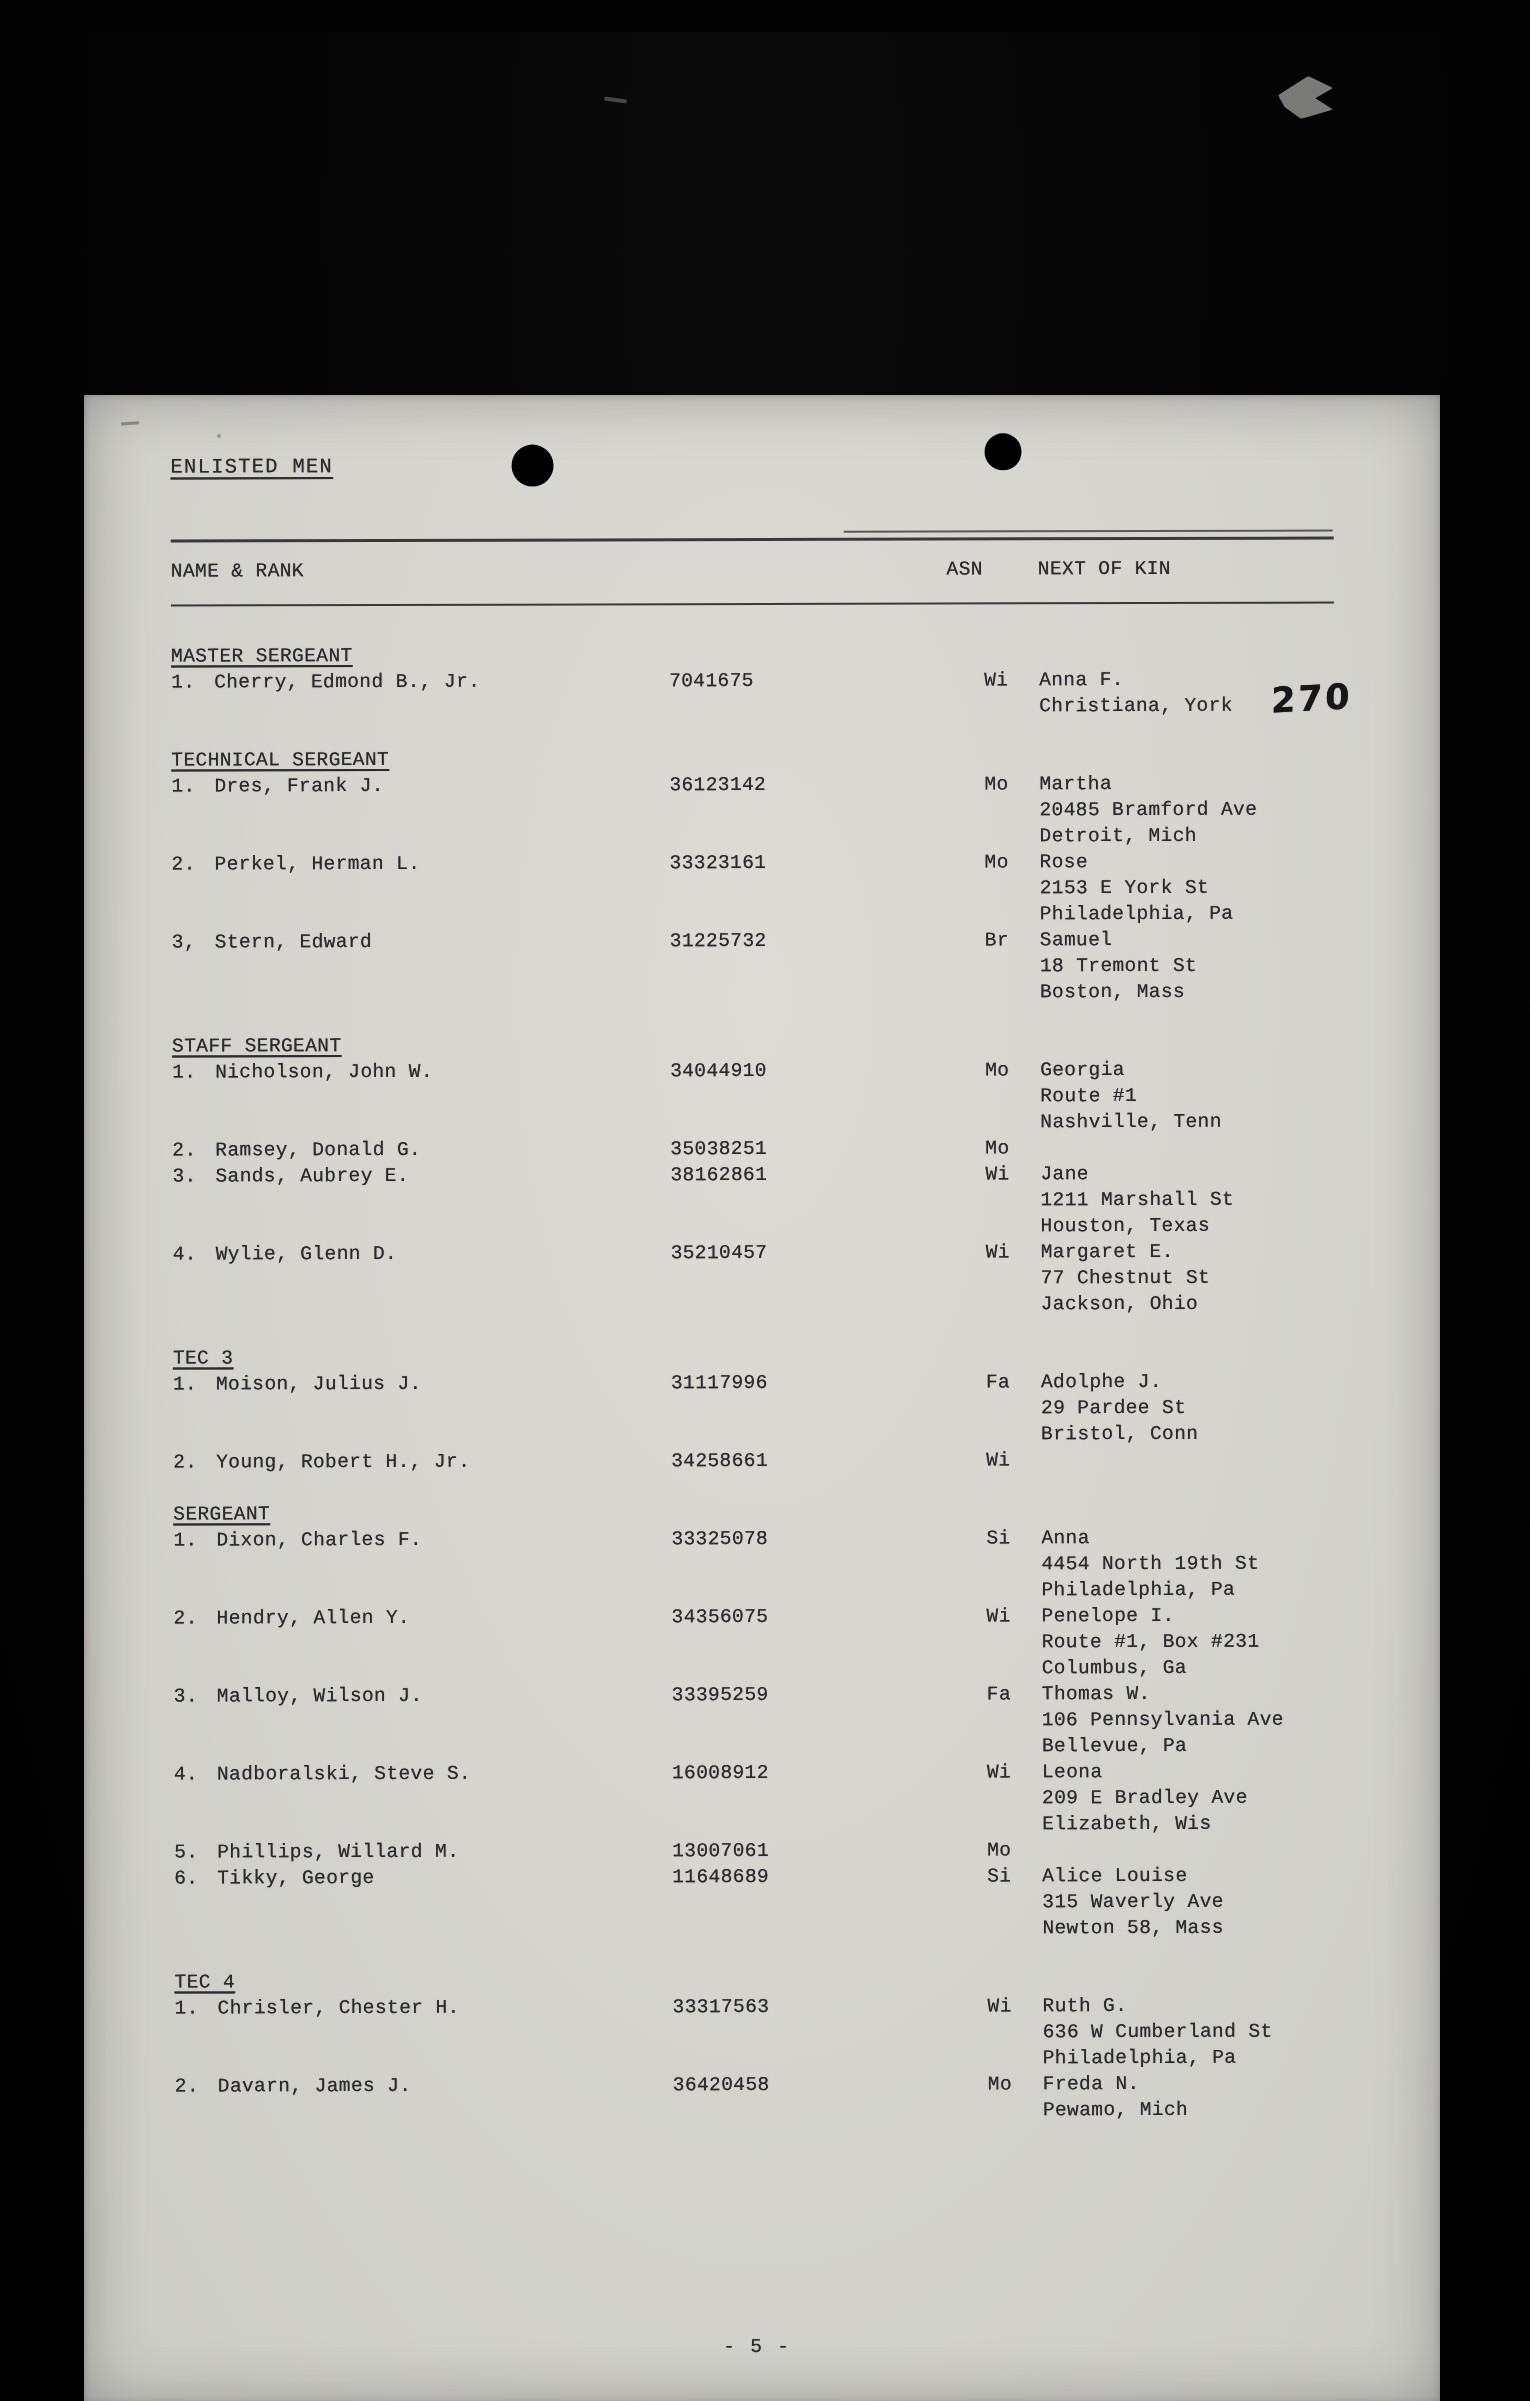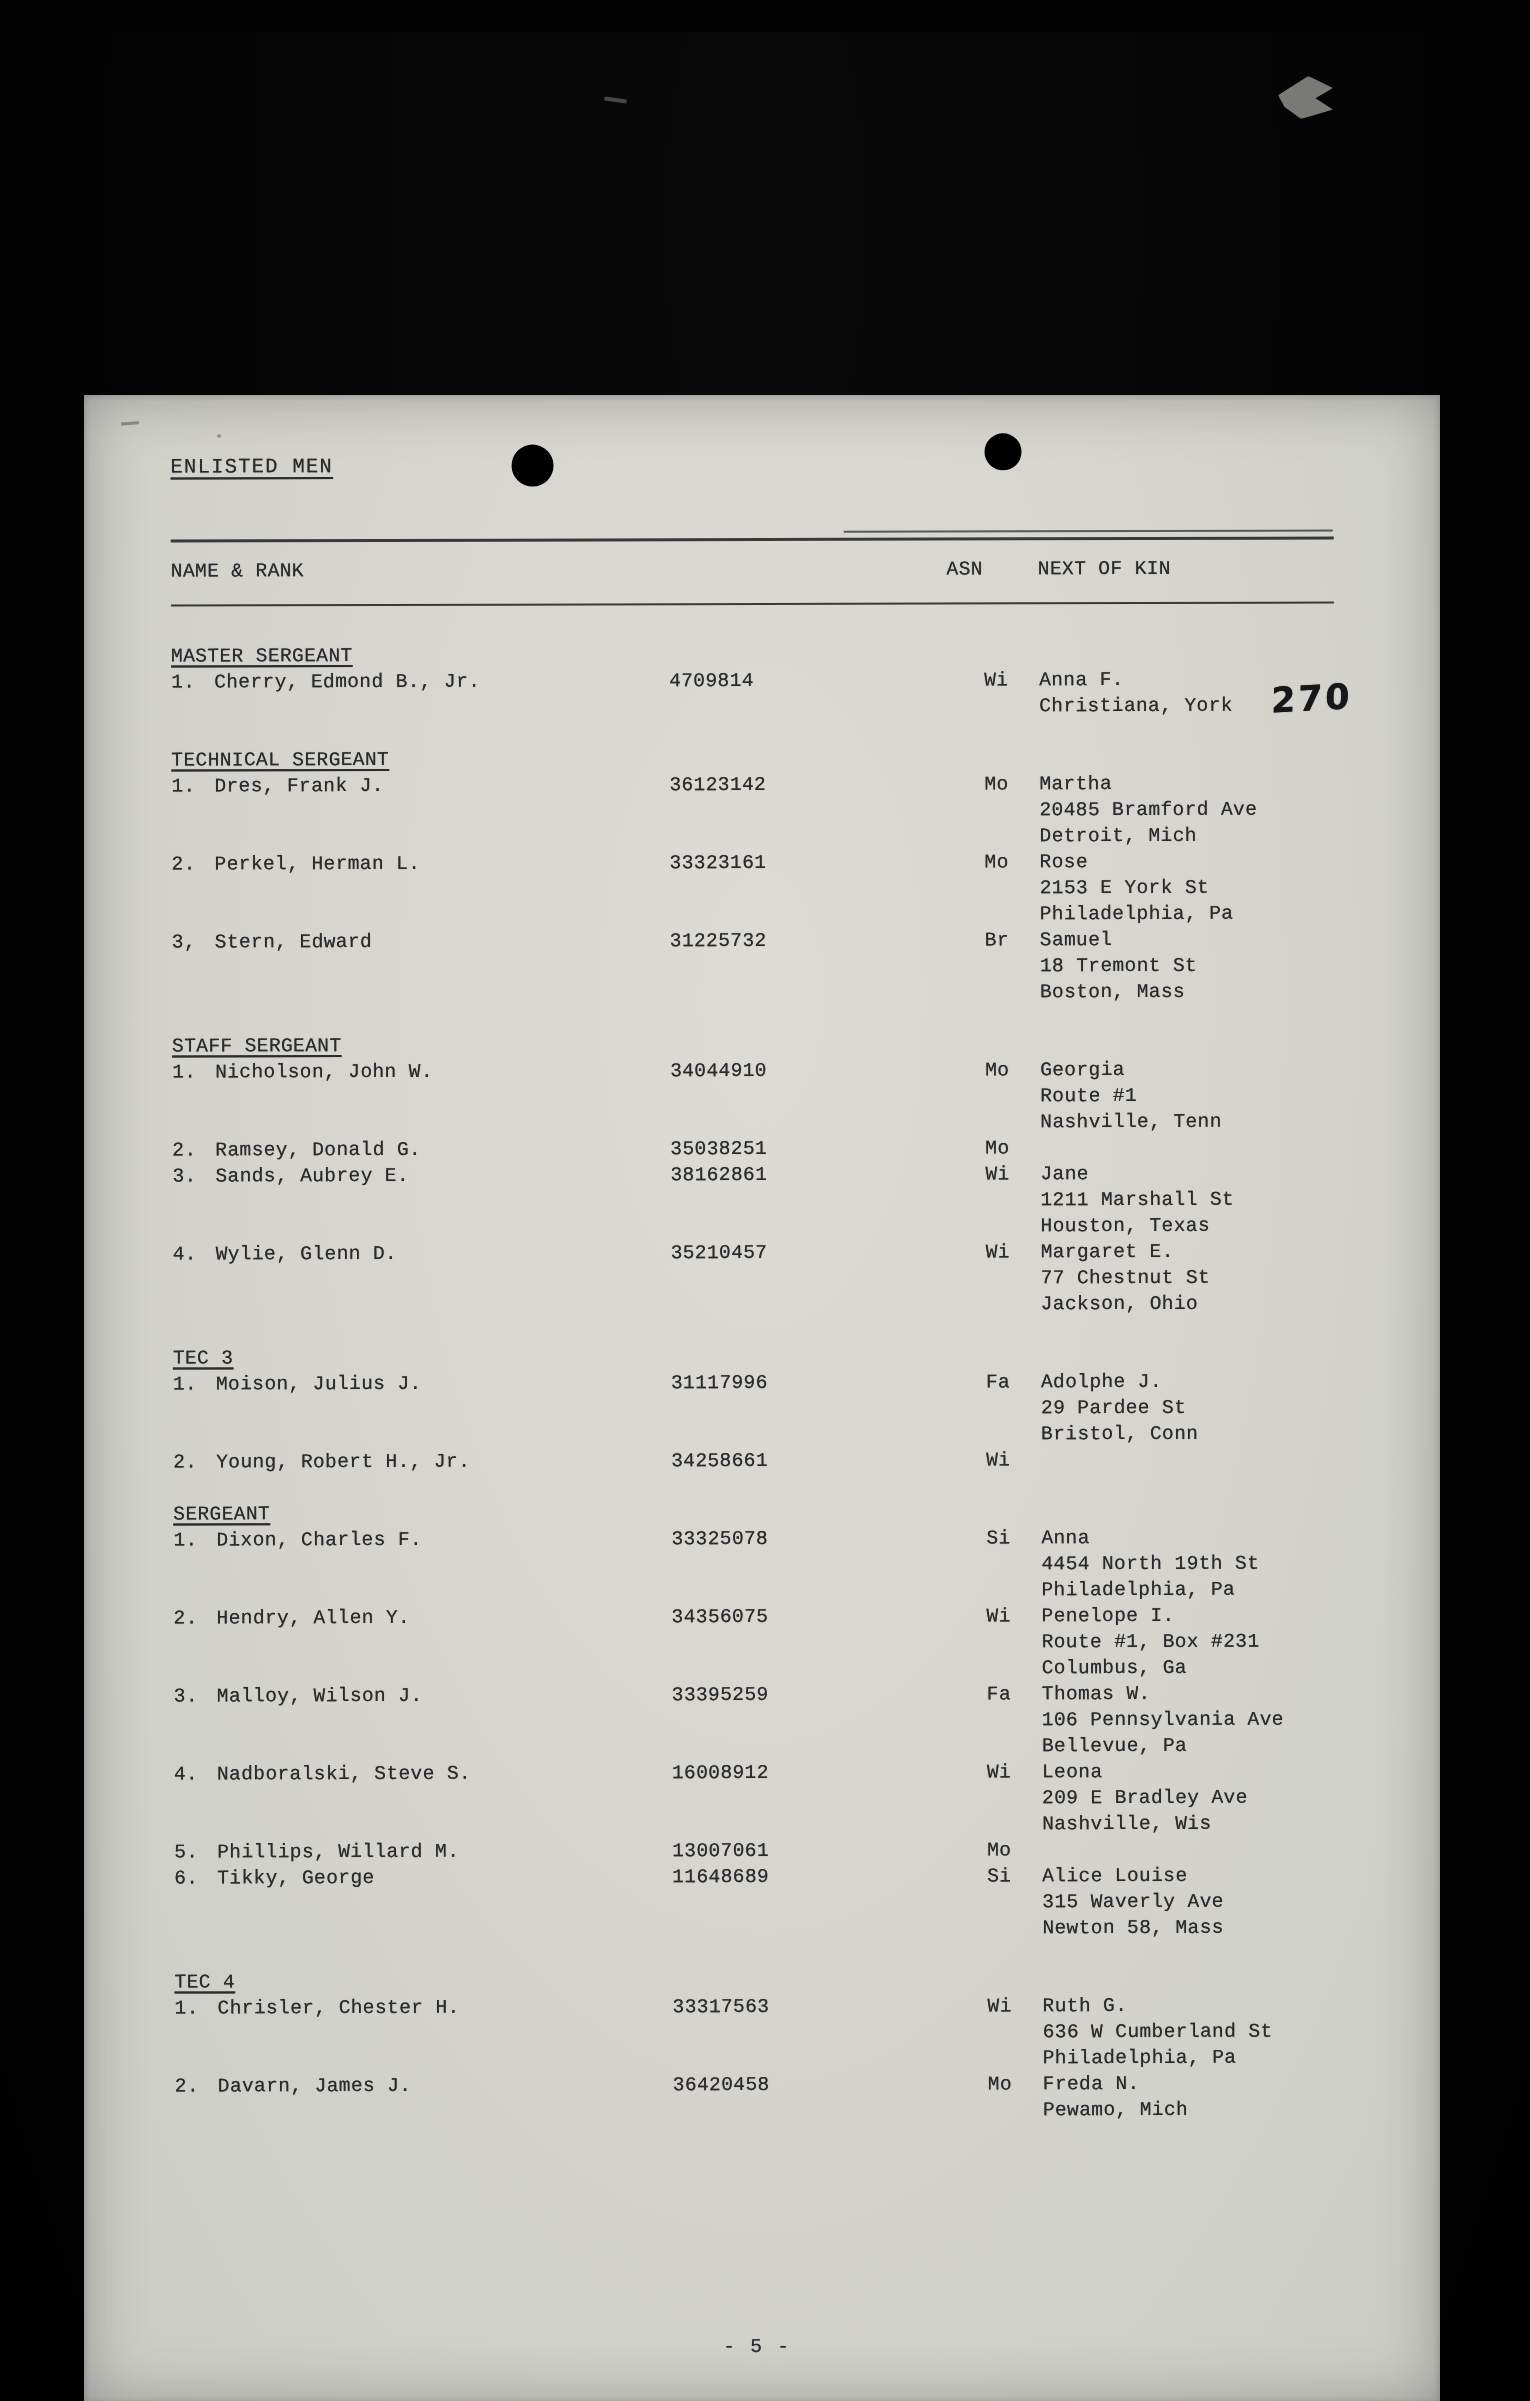--- a/index.html
+++ b/index.html
@@ -84,21 +84,21 @@
       </div>
 
       <div class="rule rule-mid"></div>
 
       <div id="roster">
           <div class="section">
             <div class="section-title">MASTER SERGEANT</div>
             <div class="entry">
               <div class="cell num">1.</div>
               <div class="cell name">Cherry, Edmond B., Jr.</div>
-              <div class="cell asn">4709814</div>
+              <div class="cell asn">7041675</div>
               <div class="cell rel">Wi</div>
               <div class="cell kin">
                 <div class="kin-line">Anna F.</div>
                 <div class="kin-line">Christiana, York</div>
               </div>
             </div>
           </div>
           <div class="section">
             <div class="section-title">TECHNICAL SERGEANT</div>
             <div class="entry">
@@ -233,21 +233,21 @@
               </div>
             </div>
             <div class="entry">
               <div class="cell num">4.</div>
               <div class="cell name">Nadboralski, Steve S.</div>
               <div class="cell asn">16008912</div>
               <div class="cell rel">Wi</div>
               <div class="cell kin">
                 <div class="kin-line">Leona</div>
                 <div class="kin-line">209 E Bradley Ave</div>
-                <div class="kin-line">Nashville, Wis</div>
+                <div class="kin-line">Elizabeth, Wis</div>
               </div>
             </div>
             <div class="entry">
               <div class="cell num">5.</div>
               <div class="cell name">Phillips, Willard M.</div>
               <div class="cell asn">13007061</div>
               <div class="cell rel">Mo</div>
             </div>
             <div class="entry">
               <div class="cell num">6.</div>

